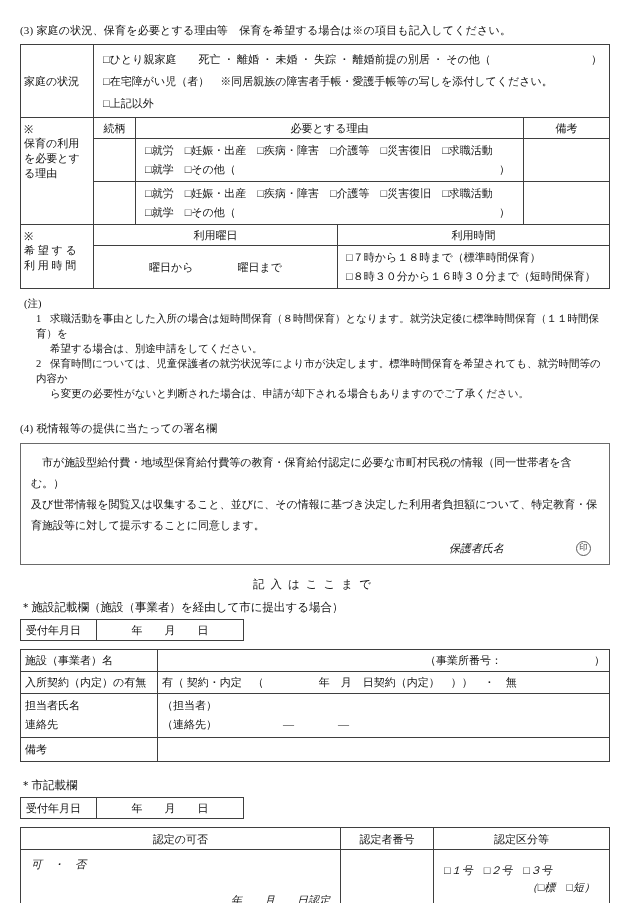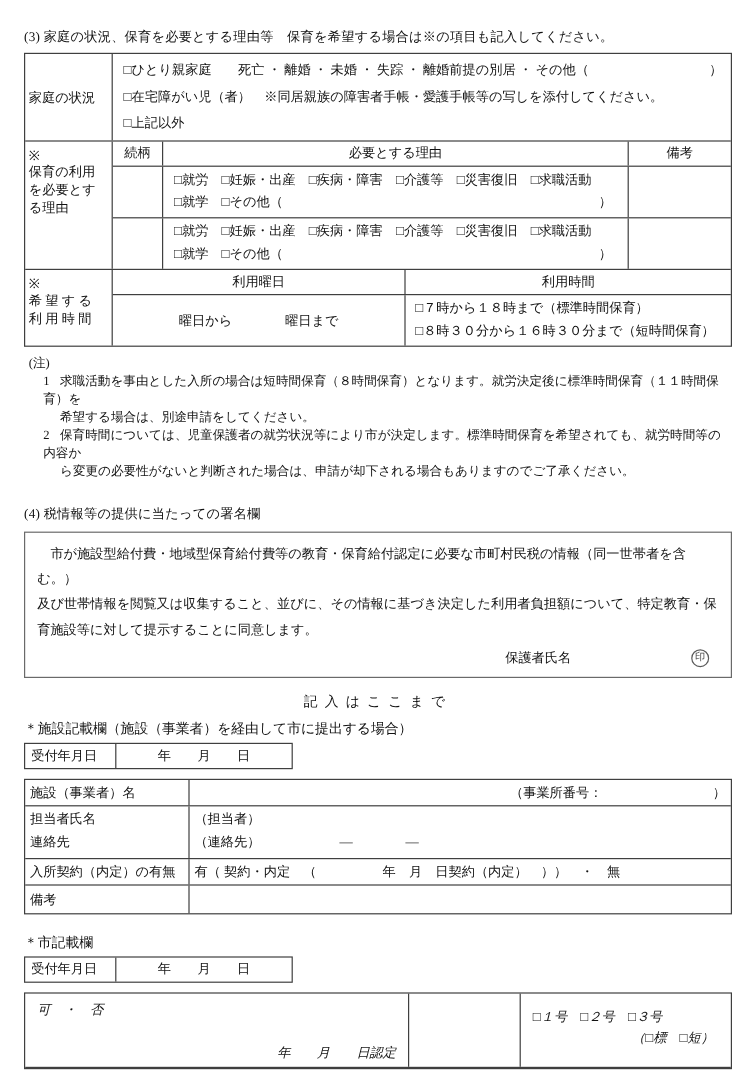--- a/index.html
+++ b/index.html
@@ -45,21 +45,21 @@
   .notes .ln { line-height:15px; }
   .ind1 { padding-left:4px; }
   .ind2 { padding-left:16px; }
   .ind3 { padding-left:30px; }
   .num { display:inline-block; width:14px; }
 
   
   .signbox { width:590px; border:1px solid #6a6a6a; margin-top:7px; padding:8px 10px 4px 10px; }
   .signbox .ln { line-height:21px; }
   .signrow { display:flex; align-items:center; justify-content:flex-end; height:24px; }
-  .guardian { margin-right:100px; }
+  .guardian { margin-right:72px;font-style:italic; }
   .seal { display:inline-flex; width:15px; height:15px; border:1px solid #5a5a5a;
           border-radius:50%; align-items:center; justify-content:center;
           font-size:8.5px; color:#474747; margin-right:8px; }
 
   
   .divider { display:flex; align-items:center; margin:10px 0 6px 0;flex-direction:column; }
   .dash { flex:1; border-top:2px dashed #5a5a5a; }
   .divider .txt { padding:0 14px; letter-spacing:6px; font-size:11.5px; white-space:nowrap; }
 
   .sub-heading { font-size:11.5px; margin:6px 0 4px 0; }
@@ -216,48 +216,53 @@
 
   <div class="box">
     <div class="r bb frow1">
       <div class="flabel br vc">施設（事業者）名</div>
       <div class="officeno cell">
         <span>（事業所番号：</span>
         <span class="gap"></span>
         <span>）</span>
       </div>
     </div>
+    <div class="r bb frow3">
+      <div class="flabel br vc">入所契約（内定）の有無</div>
+      <div class="cell vc" style="flex:1">有（ 契約・内定　（　　　　　年　月　日契約（内定）　））　・　無</div>
+    </div>
     <div class="r bb frow2">
       <div class="flabel2 br">
         <div class="ln">担当者氏名</div>
         <div class="ln">連絡先</div>
       </div>
       <div class="fcell2">
         <div class="ln">（担当者）</div>
         <div class="ln">（連絡先）　　　　　　―　　　　―</div>
       </div>
     </div>
-    <div class="r bb frow3">
-      <div class="flabel br vc">入所契約（内定）の有無</div>
-      <div class="cell vc" style="flex:1">有（ 契約・内定　（　　　　　年　月　日契約（内定）　））　・　無</div>
-    </div>
     <div class="r frow4">
       <div class="flabel br vc">備考</div>
       <div class="cell" style="flex:1"></div>
     </div>
   </div>
 
   <div class="sub-heading" style="margin-top:16px;">＊市記載欄</div>
   <div class="receipt">
     <div class="lab br">受付年月日</div>
     <div class="val">年　　月　　日</div>
   </div>
 
   <div class="box">
 
+    <div class="r bb chead">
+      <div class="ccol1 br c">認定の可否</div>
+      <div class="ccol2 br c">認定者番号</div>
+      <div class="ccol3 c">認定区分等</div>
+    </div>
 
     <div class="r bb capprove">
       <div class="ccol1 br">
         <div class="inner">
           <div class="ln">可　・　否</div>
           <div class="ln push">年　　月　　日認定</div>
         </div>
       </div>
       <div class="ccol2 br"></div>
       <div class="ccol3 cat-cell">

